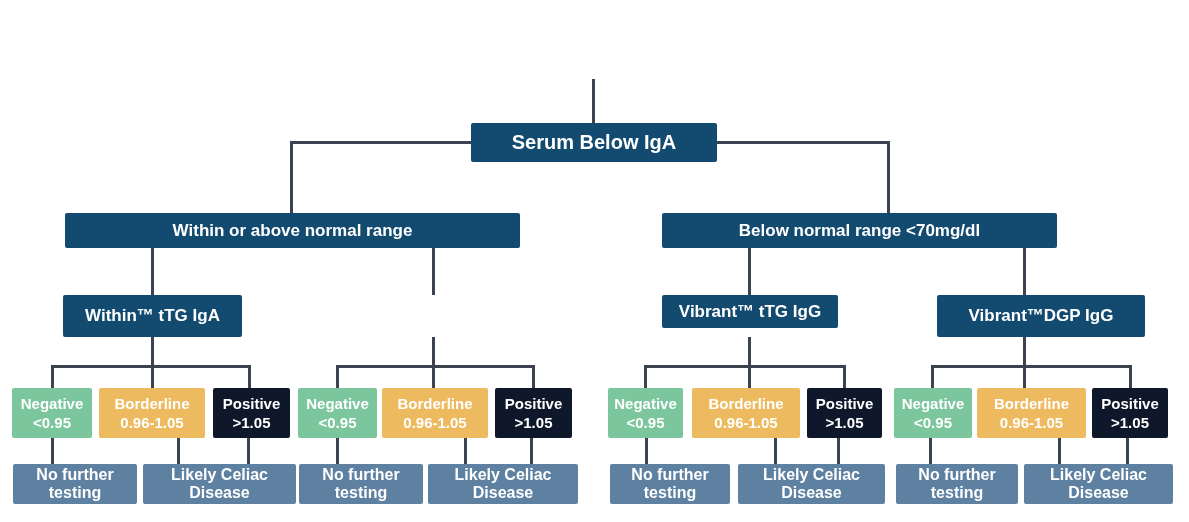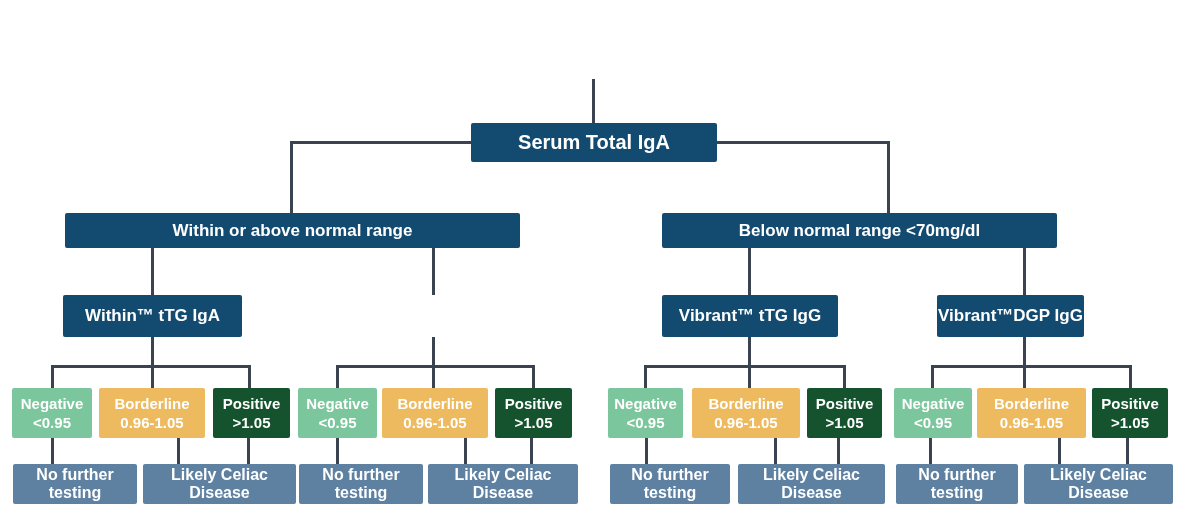--- a/index.html
+++ b/index.html
@@ -13,21 +13,21 @@
   .node{
     position:absolute;
     display:flex;align-items:center;justify-content:center;
     color:#ffffff;font-weight:700;text-align:center;
     border-radius:2px;
     box-sizing:border-box;
   }
   .navy{background:#134a70;}
   .green{background:#7bc69c;}
   .amber{background:#edba5f;}
-  .red{background:#14532d;}
+  .red{background:#0f172a;}
   .slate{background:#5e81a2;}
   .result{flex-direction:column;line-height:1.28;font-size:15px;}
   .line{position:absolute;background:#3c4350;}
   .fs20{font-size:20px;}
   .fs17{font-size:17px;}
   .fs16{font-size:16px;}
 </style>
 </head>
 <body>
 
@@ -69,28 +69,28 @@
   <div class="line" style="left:336px;top:438px;width:3px;height:26px"></div>
   <div class="line" style="left:464px;top:438px;width:3px;height:26px"></div>
   <div class="line" style="left:530px;top:438px;width:3px;height:26px"></div>
   <div class="line" style="left:645px;top:438px;width:3px;height:26px"></div>
   <div class="line" style="left:774px;top:438px;width:3px;height:26px"></div>
   <div class="line" style="left:837px;top:438px;width:3px;height:26px"></div>
   <div class="line" style="left:929px;top:438px;width:3px;height:26px"></div>
   <div class="line" style="left:1058px;top:438px;width:3px;height:26px"></div>
   <div class="line" style="left:1126px;top:438px;width:3px;height:26px"></div>
 
-  <div class="node navy fs20" style="left:471px;top:123px;width:246px;height:39px">Serum Total IgA</div>
+  <div class="node navy fs20" style="left:471px;top:123px;width:246px;height:39px">Serum Below IgA</div>
 
   <div class="node navy fs17" style="left:65px;top:213px;width:455px;height:35px">Within or above normal range</div>
   <div class="node navy fs17" style="left:662px;top:213px;width:395px;height:35px">Below normal range &lt;70mg/dl</div>
 
   <div class="node navy fs17" style="left:63px;top:295px;width:179px;height:42px">Within™ tTG IgA</div>
-  <div class="node navy fs17" style="left:662px;top:295px;width:176px;height:42px">Vibrant™ tTG IgG</div>
-  <div class="node navy fs17" style="left:937px;top:295px;width:147px;height:42px">Vibrant™DGP IgG</div>
+  <div class="node navy fs17" style="left:662px;top:295px;width:176px;height:33px">Vibrant™ tTG IgG</div>
+  <div class="node navy fs17" style="left:937px;top:295px;width:208px;height:42px">Vibrant™DGP IgG</div>
 
   <div class="node green result" style="left:12px;top:388px;width:80px;height:50px">
     <span>Negative</span>
     <span>&lt;0.95</span>
   </div>
   <div class="node amber result" style="left:99px;top:388px;width:106px;height:50px">
     <span>Borderline</span>
     <span>0.96-1.05</span>
   </div>
   <div class="node red result" style="left:213px;top:388px;width:77px;height:50px">

